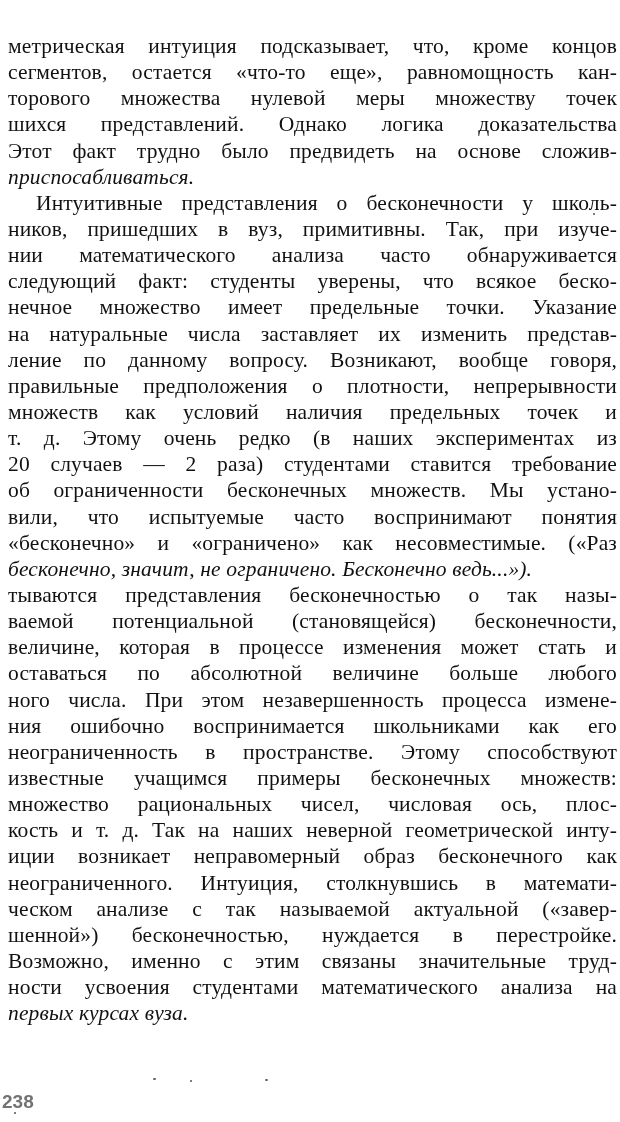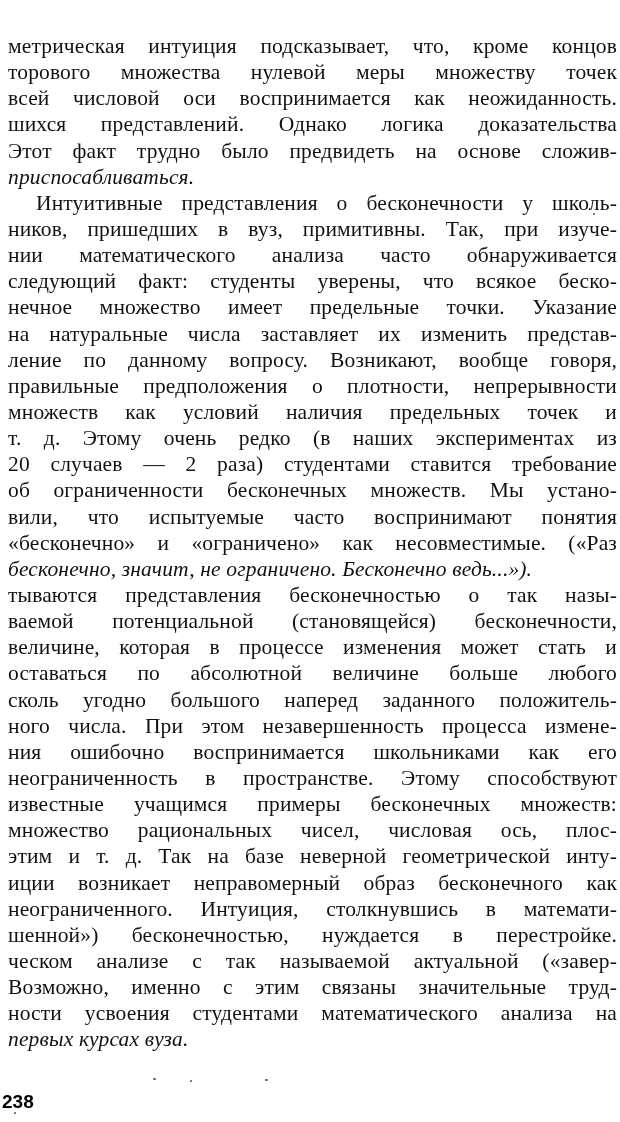--- a/index.html
+++ b/index.html
@@ -12,31 +12,31 @@
   }
   .line {
     display: block; white-space: nowrap; text-align: justify;
     text-align-last: justify; height: 26.15px; overflow: visible;
   }
   .line.last { text-align-last: left; font-style: italic; }
   .line.indent { padding-left: 28px; }
   .page-number {
     position: absolute; left: 2px; top: 1091px;
     font-family: "Liberation Sans", "DejaVu Sans", sans-serif;
-    font-weight: bold; font-size: 19px; color: #000000;
+    font-weight: bold; font-size: 19px; color: #737373;
   }
   .speck { position: absolute; background: #555; border-radius: 50%; }
 </style>
 </head>
 <body>
 
 <div class="page" id="page">
     <span class="line">метрическая интуиция подсказывает, что, кроме концов</span>
+    <span class="line">сегментов, остается «что-то еще», равномощность кан-</span>
     <span class="line">торового множества нулевой меры множеству точек</span>
-    <span class="line">всей числовой оси воспринимается как неожиданность.</span>
     <span class="line">шихся представлений. Однако логика доказательства</span>
     <span class="line">Этот факт трудно было предвидеть на основе сложив-</span>
     <span class="line last">приспосабливаться.</span>
     <span class="line indent">Интуитивные представления о бесконечности у школь-</span>
     <span class="line">ников, пришедших в вуз, примитивны. Так, при изуче-</span>
     <span class="line">нии математического анализа часто обнаруживается</span>
     <span class="line">следующий факт: студенты уверены, что всякое беско-</span>
     <span class="line">нечное множество имеет предельные точки. Указание</span>
     <span class="line">на натуральные числа заставляет их изменить представ-</span>
     <span class="line">ление по данному вопросу. Возникают, вообще говоря,</span>
@@ -45,31 +45,30 @@
     <span class="line">т. д. Этому очень редко (в наших экспериментах из</span>
     <span class="line">20 случаев — 2 раза) студентами ставится требование</span>
     <span class="line">об ограниченности бесконечных множеств. Мы устано-</span>
     <span class="line">вили, что испытуемые часто воспринимают понятия</span>
     <span class="line">«бесконечно» и «ограничено» как несовместимые. («Раз</span>
     <span class="line last">бесконечно, значит, не ограничено. Бесконечно ведь...»).</span>
     <span class="line">тываются представления бесконечностью о так назы-</span>
     <span class="line">ваемой потенциальной (становящейся) бесконечности,</span>
     <span class="line">величине, которая в процессе изменения может стать и</span>
     <span class="line">оставаться по абсолютной величине больше любого</span>
-    <span class="line">сколь угодно большого наперед заданного положитель-</span>
     <span class="line">ного числа. При этом незавершенность процесса измене-</span>
     <span class="line">ния ошибочно воспринимается школьниками как его</span>
     <span class="line">неограниченность в пространстве. Этому способствуют</span>
     <span class="line">известные учащимся примеры бесконечных множеств:</span>
     <span class="line">множество рациональных чисел, числовая ось, плос-</span>
-    <span class="line">этим и т. д. Так на базе неверной геометрической инту-</span>
+    <span class="line">кость и т. д. Так на наших неверной геометрической инту-</span>
     <span class="line">иции возникает неправомерный образ бесконечного как</span>
     <span class="line">неограниченного. Интуиция, столкнувшись в математи-</span>
+    <span class="line">ческом анализе с так называемой актуальной («завер-</span>
     <span class="line">шенной») бесконечностью, нуждается в перестройке.</span>
-    <span class="line">ческом анализе с так называемой актуальной («завер-</span>
     <span class="line">Возможно, именно с этим связаны значительные труд-</span>
     <span class="line">ности усвоения студентами математического анализа на</span>
     <span class="line last">первых курсах вуза.</span>
   </div>
 <div class="page-number">238</div>
 
 <div class="speck" style="left:153px;top:1078px;width:3px;height:2px;"></div>
 <div class="speck" style="left:190px;top:1080px;width:2px;height:2px;"></div>
 <div class="speck" style="left:265px;top:1079px;width:3px;height:2px;"></div>
 <div class="speck" style="left:14px;top:1112px;width:2px;height:2px;"></div>

